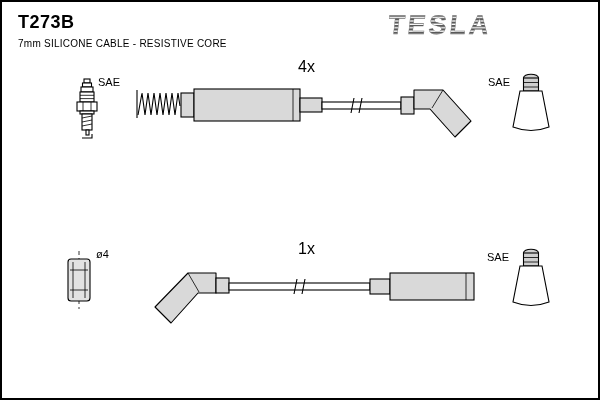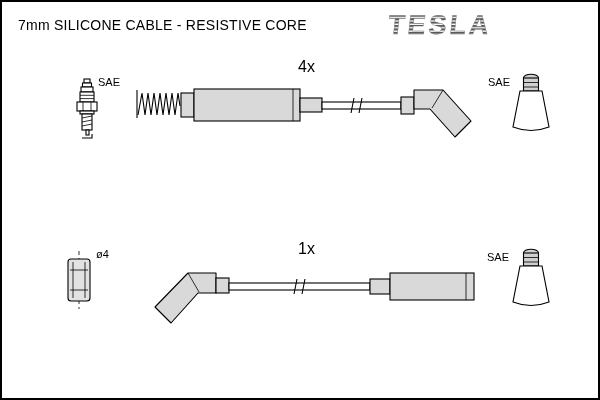--- a/index.html
+++ b/index.html
@@ -3,38 +3,39 @@
 <meta charset="utf-8">
 <style>
   html,body{margin:0;padding:0;background:#9a9a9a;}
   .page{
     width:600px;height:400px;margin:0 auto;position:relative;
     background:#fff;border:2px solid #000;box-sizing:border-box;
     font-family:"Liberation Sans",sans-serif;color:#000;overflow:hidden;
   }
   .header-left{position:absolute;left:16px;top:10px;}
   .part{font-size:18px;font-weight:bold;letter-spacing:.5px;}
-  .sub{font-size:14px;margin-top:5px;letter-spacing:.25px;}
+  .sub{font-size:10px;margin-top:5px;letter-spacing:.25px;}
   .brand{position:absolute;left:386px;top:6px;width:120px;height:34px;}
   svg.diagram{position:absolute;left:0;top:0;width:596px;height:396px;}
   .ln{stroke:#000;stroke-width:1.1;fill:none;}
   .thin{stroke:#000;stroke-width:.8;fill:none;}
   .fw{fill:#fff;stroke:#000;stroke-width:1.1;}
   .fg{stroke:#000;stroke-width:1.1;} 
   .fc{fill:#cfcfcf;stroke:#000;stroke-width:1.1;}
   text.lbl{font-size:11px;fill:#000;}
   text.qty{font-size:16px;fill:#000;}
   .dash{stroke:#000;stroke-width:.8;stroke-dasharray:4 3;fill:none;}
 </style>
 </head>
 <body>
 
 <div class="page">
 
   <div class="header-left">
+    <div class="part">T273B</div>
     <div class="sub">7mm SILICONE CABLE - RESISTIVE CORE</div>
   </div>
 
   <div class="brand">
     <svg width="120" height="34" viewBox="0 0 120 34">
       <defs>
         <pattern id="stripes" patternUnits="userSpaceOnUse" width="6" height="3.4">
           <rect width="6" height="2.1" fill="#5a5a5a"></rect>
         </pattern>
       </defs>

